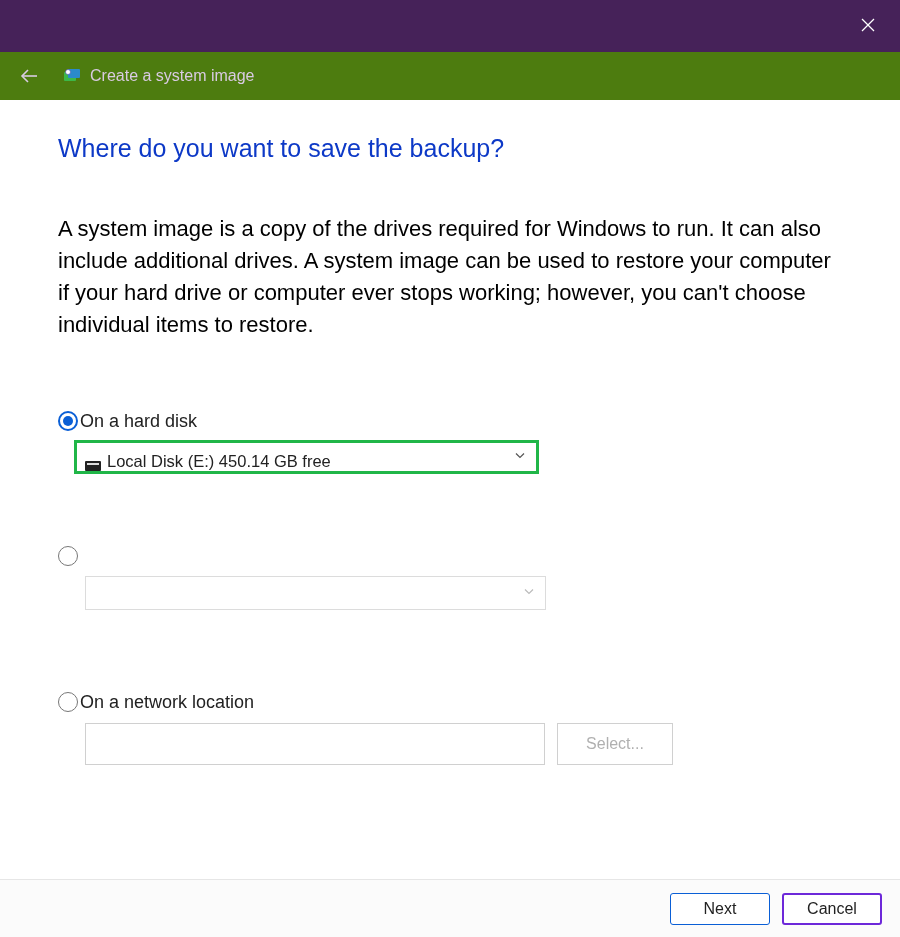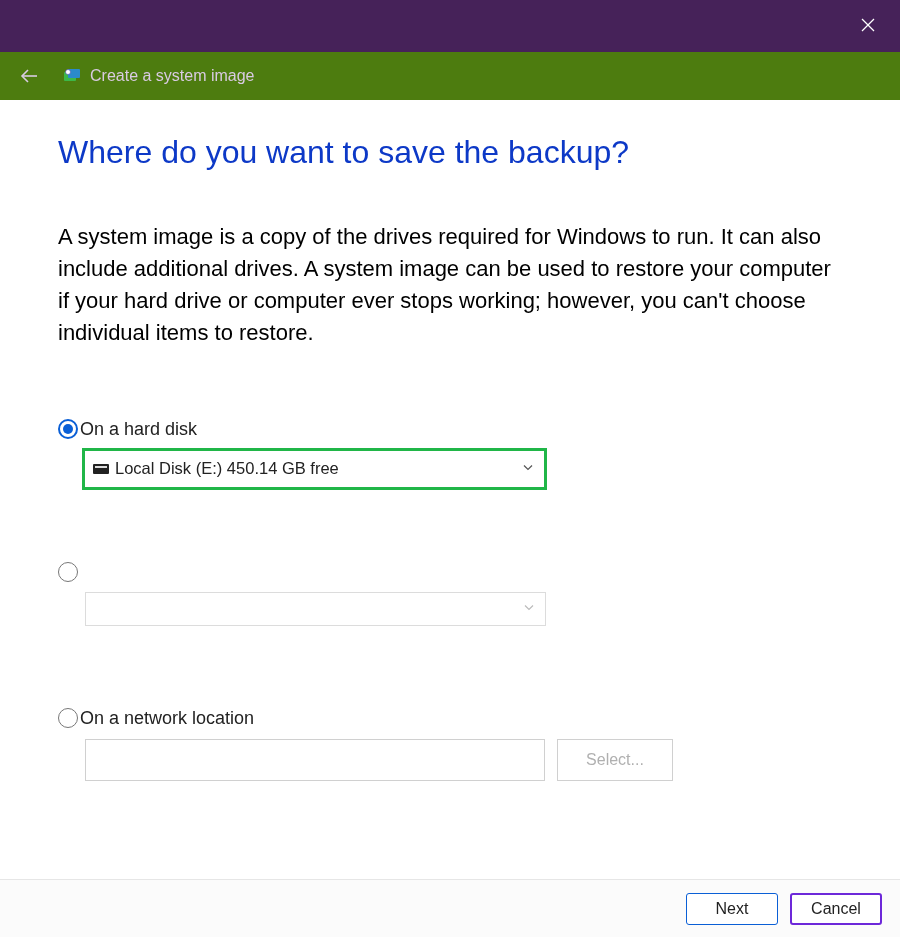--- a/index.html
+++ b/index.html
@@ -57,21 +57,21 @@
       display: flex;
       align-items: center;
       gap: 8px;
       margin-left: 4px;
     }
     .content {
       padding: 34px 58px 0 58px;
     }
     .page-heading {
       color: #0d39c7;
-      font-size: 32px;
+      font-size: 25px;
       font-weight: 400;
       margin-bottom: 50px;
     }
     .description {
       color: #000000;
       font-size: 22px;
       line-height: 1.45;
       margin-bottom: 70px;
     }
     .option-block {
@@ -103,25 +103,25 @@
       height: 10px;
       border-radius: 50%;
       background: #0a5fd6;
     }
     .radio-label {
       color: #222;
       font-size: 18px;
     }
     .highlight-box {
       border: 3px solid #20b648;
-      margin-left: 24px;
+      margin-left: 16px;
       width: 465px;
-      height: 42px;
-      display: flex;
-      align-items: center;
+      height: 34px;
+      display: flex;
+      align-items: flex-end;
       padding: 0 8px;
       position: relative;
       background: #fff;
     }
     .drive-icon {
       width: 16px;
       height: 10px;
       background: #222;
       border-radius: 1px;
       margin-right: 6px;
@@ -199,21 +199,21 @@
       border-top: 1px solid #e6e6e6;
       background: #fbfbfb;
       display: flex;
       align-items: center;
       justify-content: flex-end;
       padding: 0 18px;
       gap: 12px;
     }
     .btn {
       height: 32px;
-      width: 92px;
+      width: 100px;
       font-size: 16px;
       background: #fff;
       display: flex;
       align-items: center;
       justify-content: center;
       cursor: pointer;
       border-radius: 3px;
     }
     .btn.primary {
       border: 1px solid #0a5fd6;

